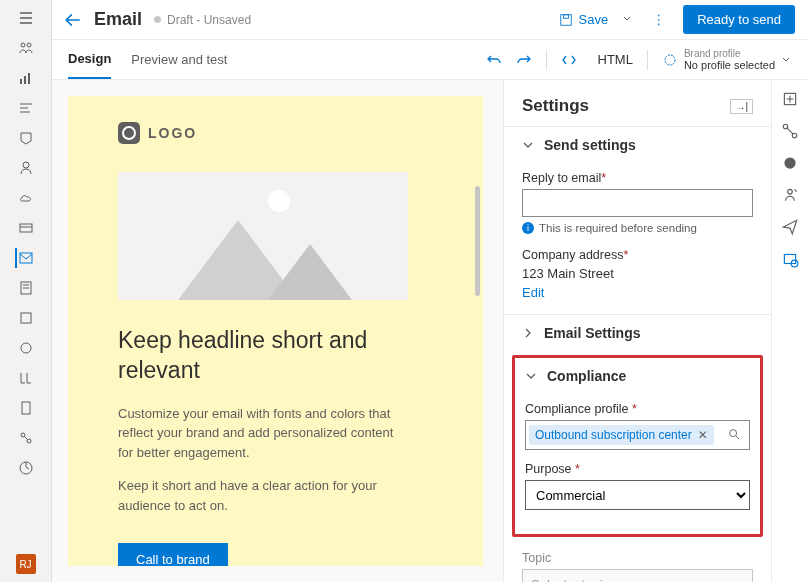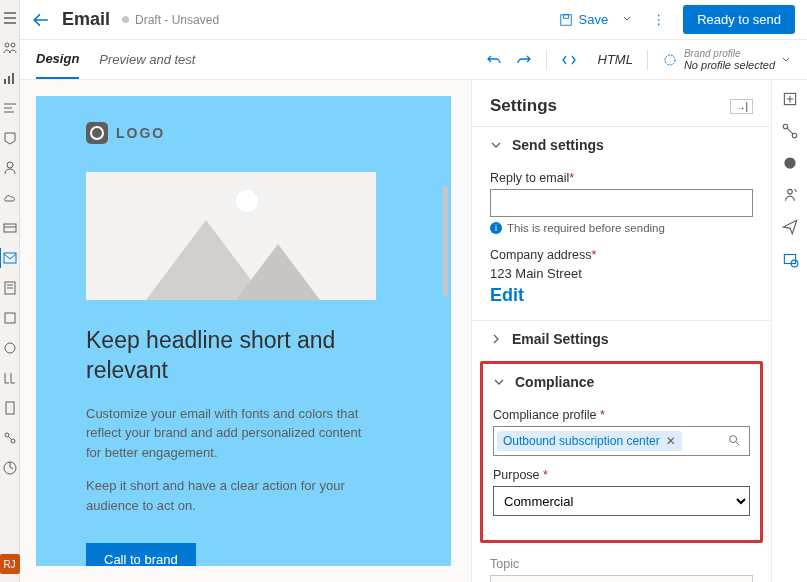--- a/index.html
+++ b/index.html
@@ -1,75 +1,75 @@
 <!DOCTYPE html>
 <html><head>
 <meta charset="utf-8">
 <style>
   * { box-sizing: border-box; }
   html, body { margin: 0; padding: 0; font-family: "Segoe UI", Arial, sans-serif; font-size: 13px; color: #323130; background: #fff; }
   .app { display: flex; width: 807px; height: 582px; overflow: hidden; }
-  .leftrail { width: 20px; background: #f3f2f1; border-right: 1px solid #e1dfdd; display: flex; flex-direction: column; align-items: center; padding-top: 8px; gap: 10px; }
+  .leftrail { width: 52px; background: #f3f2f1; border-right: 1px solid #e1dfdd; display: flex; flex-direction: column; align-items: center; padding-top: 8px; gap: 10px; }
   .leftrail .ic { width: 20px; height: 20px; display:flex; align-items:center; justify-content:center; color:#605e5c; cursor:pointer; }
   .leftrail .ic svg { width:16px; height:16px; }
   .leftrail .ic.active { border-left: 2px solid #0078d4; padding-left:0; margin-left:-2px; color:#0078d4; }
   .leftrail .avatar { width:20px; height:20px; background:#ca5010; color:#fff; font-size:10px; display:flex; align-items:center; justify-content:center; border-radius:2px; margin-top:auto; margin-bottom:8px; }
   .main { flex:1; display:flex; flex-direction:column; }
   .topbar { height:40px; display:flex; align-items:center; padding:0 12px; gap:12px; border-bottom:1px solid #edebe9; }
   .back { color:#0078d4; cursor:pointer; display:flex; }
   .title { font-size:18px; font-weight:600; }
   .draft { color:#8a8886; font-size:12px; display:flex; align-items:center; gap:6px; }
   .draft .dot { width:7px; height:7px; background:#c8c6c4; border-radius:50%; display:inline-block; }
   .spacer { flex:1; }
   .save { color:#0078d4; font-size:13px; display:flex; align-items:center; gap:6px; cursor:pointer; }
   .save svg { width:14px; height:14px; }
   .chev { color:#605e5c; cursor:pointer; padding:0 2px; }
   .more { color:#0078d4; cursor:pointer; padding:0 6px; }
   .primary { background:#0078d4; color:#fff; border:none; padding:7px 14px; border-radius:3px; font-size:13px; cursor:pointer; }
-  .tabbar { height:40px; display:flex; align-items:center; padding:0 16px; border-bottom:1px solid #edebe9; gap:20px;font-style:italic; }
+  .tabbar { height:40px; display:flex; align-items:center; padding:0 16px; border-bottom:1px solid #edebe9; gap:20px; }
   .tab { font-size:13px; color:#605e5c; cursor:pointer; height:100%; display:flex; align-items:center; }
   .tab.active { color:#242424; font-weight:600; border-bottom:2px solid #0078d4; }
   .tabright { margin-left:auto; display:flex; align-items:center; gap:14px; }
   .iconbtn { color:#605e5c; cursor:pointer; display:flex; align-items:center; }
   .iconbtn.blue { color:#0078d4; }
   .htmlbtn { display:flex; align-items:center; gap:21px; color:#323130; cursor:pointer; }
   .sep { width:1px; height:20px; background:#e1dfdd; }
   .brand { font-size:10px; color:#8a8886; line-height:1.1; }
   .brand .lab { font-size:10px; }
   .brand .val { font-size:11px; color:#323130; }
   .brandwrap { display:flex; align-items:center; gap:6px; cursor:pointer; }
   .content { flex:1; display:flex; min-height:0; }
   .canvas { flex:1; background:#faf9f8; padding:16px 20px 16px 16px; display:flex; }
-  .card { background:#7dd3fc; flex:1; padding:26px 50px 26px 50px; overflow:auto; position:relative; }
+  .card { background:#fef9c3; flex:1; padding:26px 50px 26px 50px; overflow:auto; position:relative; }
   .logo { display:flex; align-items:center; gap:8px; letter-spacing:2px; font-weight:600; color:#605e5c; font-size:14px; }
   .logo .sq { width:22px; height:22px; background:#605e5c; border-radius:5px; display:flex; align-items:center; justify-content:center; }
   .logo .sq::after { content:""; width:10px; height:10px; border:2px solid #fff; border-radius:50%; }
   .imgph { margin-top:28px; height:128px; background:#f3f2f1; display:flex; align-items:flex-end; justify-content:center; position:relative; overflow:hidden; width:290px; }
   .imgph .sun { position:absolute; top:18px; left:150px; width:22px; height:22px; background:#fff; border-radius:50%; }
   .imgph .mtn1 { width:0; height:0; border-left:60px solid transparent; border-right:60px solid transparent; border-bottom:80px solid #d2d0ce; position:absolute; bottom:0; left:60px; }
   .imgph .mtn2 { width:0; height:0; border-left:42px solid transparent; border-right:42px solid transparent; border-bottom:56px solid #c8c6c4; position:absolute; bottom:0; left:150px; }
   .headline { margin-top:26px; font-size:23px; color:#323130; line-height:1.3; font-weight:400; width:290px; }
   .bodytext { margin-top:18px; font-size:13px; color:#605e5c; line-height:1.5; width:290px; }
   .cta { margin-top:28px; background:#0078d4; color:#fff; border:none; padding:9px 18px; font-size:13px; cursor:pointer; }
   .scrollhint { position:absolute; right:3px; top:90px; width:5px; height:110px; background:#c8c6c4; border-radius:3px; }
-  .panel { width:336px; border-left:1px solid #edebe9; display:flex; }
+  .panel { width:304px; border-left:1px solid #edebe9; display:flex; }
   .panelbody { flex:1; overflow:auto; padding:0; }
   .panelhead { padding:16px 18px 10px 18px; display:flex; align-items:center; }
   .panelhead h2 { margin:0; font-size:17px; font-weight:600; flex:1; }
   .collapsebtn { border:1px solid #c8c6c4; padding:1px 4px; font-size:10px; cursor:pointer; background:#fff; }
   .section { border-top:1px solid #edebe9; }
   .sechead { padding:10px 18px; display:flex; align-items:center; gap:10px; font-weight:600; font-size:14px; cursor:pointer; }
   .secbody { padding:0 18px 14px 18px; }
   .flabel { font-size:12.5px; color:#323130; margin-top:8px; }
   .req { color:#a4262c; }
   .input { width:100%; height:28px; border:1px solid #8a8886; background:#fff; margin-top:4px; padding:0 8px; font-size:13px; }
   .helper { font-size:11.5px; color:#605e5c; margin-top:5px; display:flex; align-items:center; gap:5px; }
   .helper .info { width:12px; height:12px; background:#0078d4; border-radius:50%; color:#fff; font-size:9px; display:flex; align-items:center; justify-content:center; }
   .static { font-size:13px; margin-top:4px; }
-  .link { color:#0078d4; cursor:pointer; font-size:18px; margin-top:4px; display:inline-block;font-weight:bold; }
+  .link { color:#0078d4; cursor:pointer; font-size:13px; margin-top:4px; display:inline-block; }
   .hl { border:3px solid #d13438; margin:4px 8px 0 8px; border-radius:2px; padding-bottom:10px; }
   .hl .sechead { padding-left:10px; }
   .hl .secbody { padding-left:10px; padding-right:10px; }
   .lookup { display:flex; align-items:center; border:1px solid #8a8886; height:30px; margin-top:4px; background:#fff; }
   .lookup .chip { background:#deecf9; color:#0078d4; padding:3px 6px; margin:3px; font-size:12px; border-radius:2px; display:flex; gap:6px; }
   .lookup .chip .x { cursor:pointer; color:#605e5c; }
   .lookup .srch { margin-left:auto; padding:0 8px; color:#605e5c; cursor:pointer; }
   .select { width:100%; height:30px; border:1px solid #605e5c; background:#fff; margin-top:4px; font-size:13px; padding:0 6px; }
   .disabledsel { width:100%; height:30px; border:1px solid #c8c6c4; background:#faf9f8; color:#a19f9d; margin-top:4px; font-size:13px; display:flex; align-items:center; padding:0 8px; position:relative; }
   .disabledsel .dd { position:absolute; right:8px; color:#a19f9d; }

